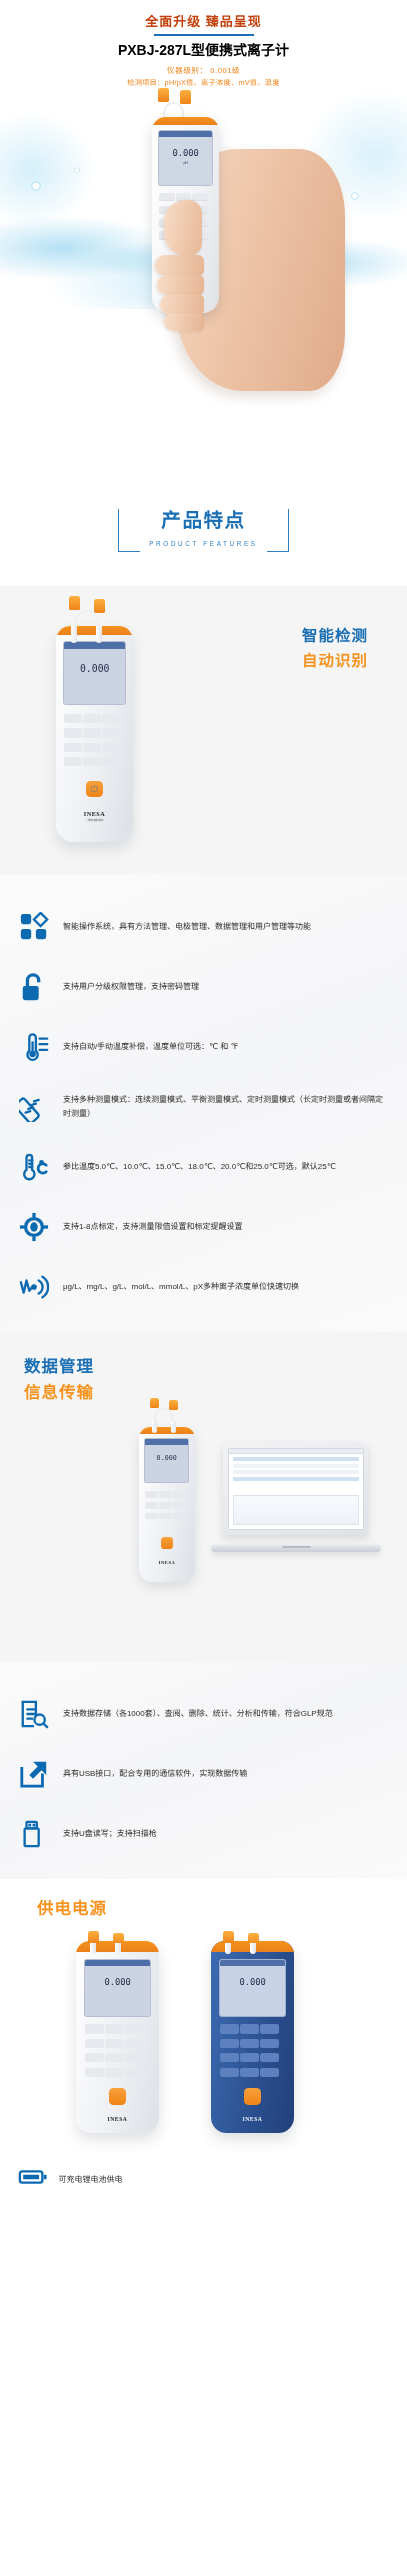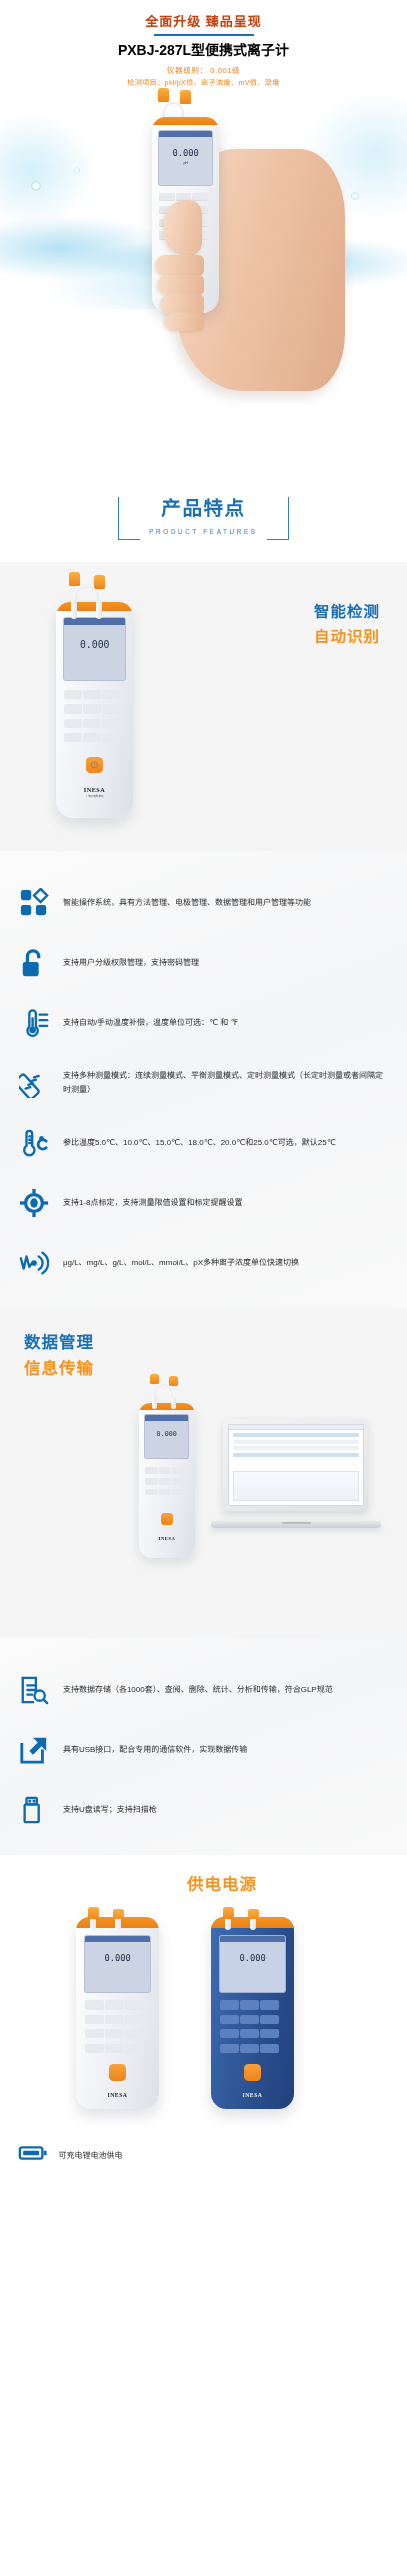--- a/index.html
+++ b/index.html
@@ -125,42 +125,42 @@
     border-bottom:none; border-radius:11.3px 11.3px 0 0;
   }
   .probe .shaft{
     position:absolute; width:5.7px; background:linear-gradient(90deg,#fdfdfd,#e3e5ea);
     border-radius:0 0 3.1px 3.1px;
   }
 
   
   .sec-title{ position:relative; padding:13.4px 0 21.6px; text-align:center; background:#fff; }
   .sec-title .frame{
-    position:relative; width:155px; height:50px; margin:0 auto;
+    position:relative; width:155px; height:50px; margin:12px auto;
   }
   .sec-title .frame::before,
   .sec-title .frame::after{
     content:""; position:absolute; bottom:0; width:21.6px; height:42px;
     border-bottom:1px solid #2F7FC1;
   }
   .sec-title .frame::before{ left:-8.2px; border-left:1px solid #2F7FC1; }
   .sec-title .frame::after{ right:-8.2px; border-right:1px solid #2F7FC1; }
   .sec-title .cn{
     position:relative; z-index:2; font-size:19.6px; font-weight:bold; color:#1B6FB5;
     letter-spacing:1.5px; padding-top:2.1px;
   }
   .sec-title .en{
     position:relative; z-index:2; font-size:6.4px; color:#2F7FC1;
     letter-spacing:2.6px; margin-top:6.2px;
   }
 
   
   .banner{ position:relative; background:#f5f5f5; overflow:hidden; }
   .banner-a{ height:289px; }
-  .banner-a .txt{ position:absolute; right:27px; top:37px; text-align:left; }
+  .banner-a .txt{ position:absolute; right:39px; top:37px; text-align:left; }
   .banner-a .t1{ font-size:15.5px; font-weight:bold; color:#1B6FB5; letter-spacing:1px; }
   .banner-a .t2{ font-size:15.5px; font-weight:bold; color:#F6931E; letter-spacing:1px; margin-top:3.1px; }
 
   .dev2{
     position:absolute; left:56px; top:40px; width:77px; height:216px;
     background:linear-gradient(100deg,#ffffff,#eceef2 60%,#dcdfe5);
     border-radius:14.4px 14.4px 17.5px 17.5px; box-shadow:0 6.2px 13.4px rgba(60,70,90,.14);
     overflow:hidden;
   }
   .dev2 .top{ position:absolute; left:0; top:0; width:100%; height:9.3px; background:linear-gradient(#F6931E,#E9801A); }
@@ -236,21 +236,21 @@
     background:linear-gradient(#e6e8ec,#c9cdd4); border-radius:2.1px 2.1px 4.1px 4.1px;
     box-shadow:0 3.1px 6.2px rgba(60,70,90,.15);
   }
   .laptop .base::after{
     content:""; position:absolute; left:50%; top:1.5px; margin-left:-14.4px;
     width:29px; height:2.1px; background:#b7bcc4; border-radius:1.5px;
   }
 
   
   .power{ background:#fff; padding:15.5px 0 0; position:relative; }
-  .power .t1{ font-size:16.5px; font-weight:bold; color:#F6931E; letter-spacing:1px; padding-left:37px;text-align:center; }
+  .power .t1{ font-size:16.5px; font-weight:bold; color:#F6931E; letter-spacing:1px; padding-left:37px; }
   .power-stage{ position:relative; height:222px; margin-top:12.4px; }
   .pd{
     position:absolute; top:10.3px; width:83px; height:192px;
     border-radius:13.4px 13.4px 15.5px 15.5px; overflow:hidden;
     box-shadow:0 6.2px 13.4px rgba(60,70,90,.16);
   }
   .pd.left{ left:76px; background:linear-gradient(100deg,#fff,#eceef2 60%,#dde0e6); }
   .pd.right{ left:211px; background:linear-gradient(100deg,#3C6CB4,#2A4E8C 65%,#21407A); }
   .pd .top{ position:absolute; left:0; top:0; width:100%; height:10.3px; background:linear-gradient(#F6931E,#E9801A); }
   .pd .scr{ position:absolute; left:8.2px; top:17.5px; width:67px; height:58px; border-radius:2.6px; overflow:hidden; background:#ccd4e3; border:1px solid #b6bfd1; }

